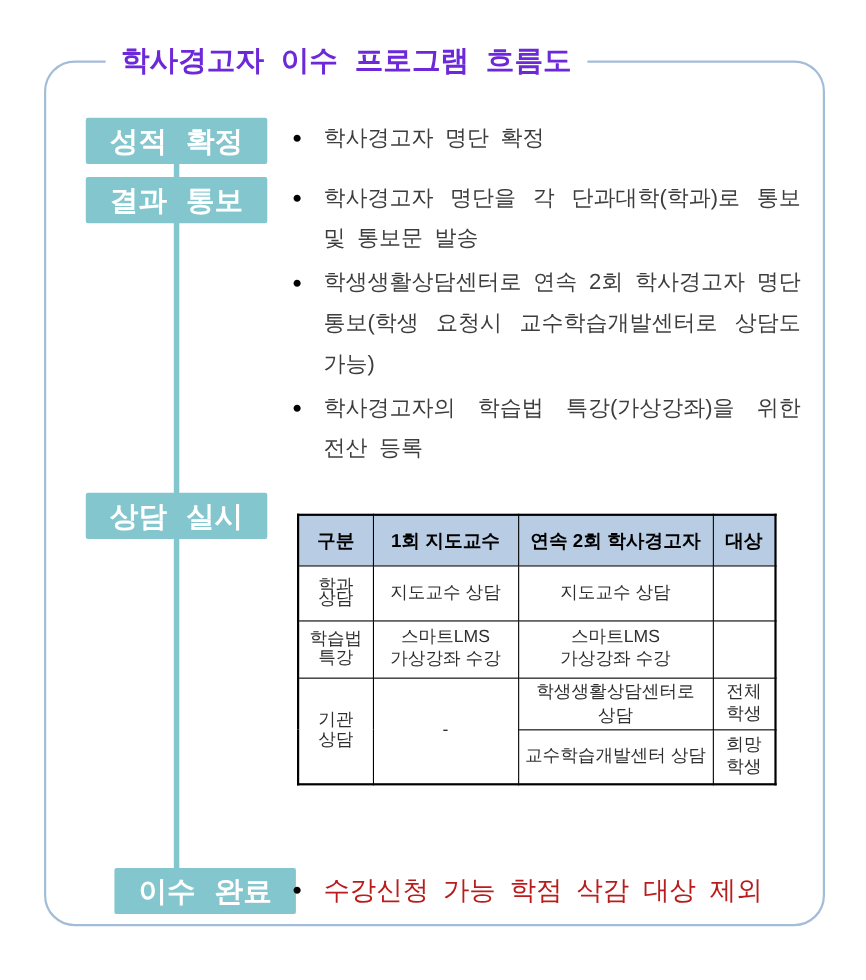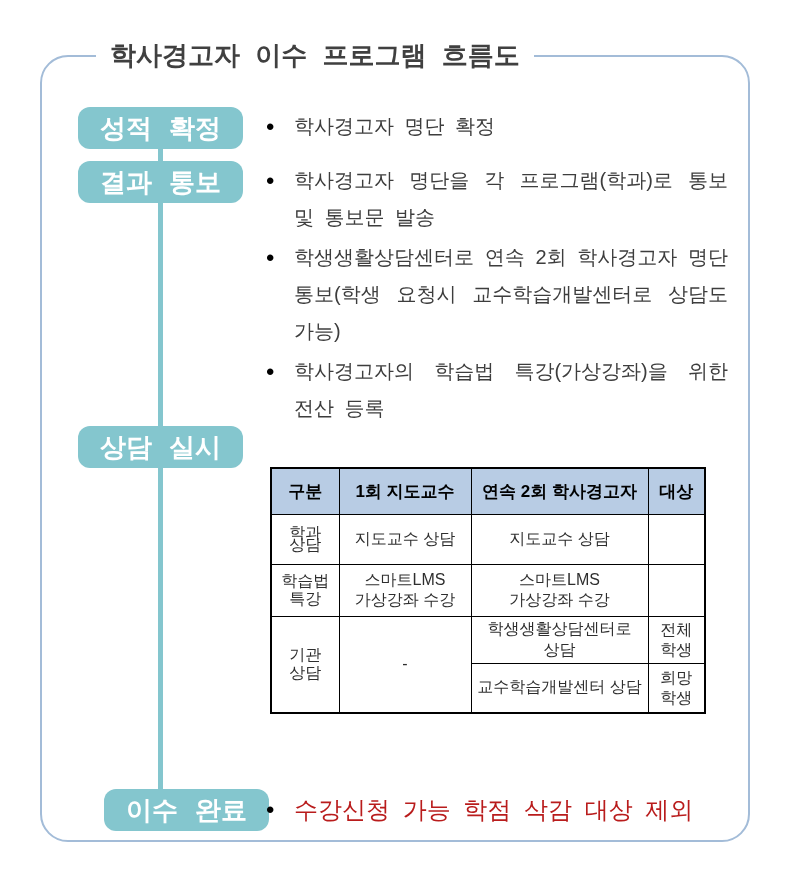--- a/index.html
+++ b/index.html
@@ -26,21 +26,21 @@
 
   
   .title {
     position: absolute;
     left: 96px; top: 36px;
     height: 38px; line-height: 38px;
     padding: 0 14px;
     background: #ffffff;
     font-size: 26px;
     font-weight: bold;
-    color: #404040;
+    color: #6d28d9;
     letter-spacing: 0px;
     word-spacing: 8px;
     z-index: 3;
     white-space: nowrap;
   }
 
   
   .connector {
     position: absolute;
     left: 158px; top: 128px;
@@ -48,34 +48,34 @@
     background: #84c6ce;
     z-index: 1;
   }
 
   
   .step {
     position: absolute;
     left: 78px;
     width: 165px; height: 42px;
     background: #84c6ce;
-    border-radius: 12px;
+    border-radius: 2px;
     display: flex;
     align-items: center;
     justify-content: center;
     color: #ffffff;
     font-size: 26px;
     font-weight: bold;
     word-spacing: 10px;
     z-index: 2;
     white-space: nowrap;
   }
   .step-1 { top: 107px; }
   .step-2 { top: 161px; }
-  .step-3 { top: 426px; }
+  .step-3 { top: 448px; }
   .step-4 { top: 789px; margin-left: 26px; }
 
   
   .bullets {
     position: absolute;
     left: 266px;
     width: 462px;
     list-style: none;
     z-index: 2;
   }
@@ -179,21 +179,21 @@
   <ul class="bullets bullets-1">
     <li>
       <span class="blt">•</span>
       <span class="btxt">학사경고자 명단 확정</span>
     </li>
   </ul>
 
   <ul class="bullets bullets-2">
     <li>
       <span class="blt">•</span>
-      <span class="btxt">학사경고자 명단을 각 프로그램(학과)로 통보 및 통보문 발송</span>
+      <span class="btxt">학사경고자 명단을 각 단과대학(학과)로 통보 및 통보문 발송</span>
     </li>
     <li>
       <span class="blt">•</span>
       <span class="btxt">학생생활상담센터로 연속 2회 학사경고자 명단 통보(학생 요청시 교수학습개발센터로 상담도 가능)</span>
     </li>
     <li>
       <span class="blt">•</span>
       <span class="btxt">학사경고자의 학습법 특강(가상강좌)을 위한 전산 등록</span>
     </li>
   </ul>

